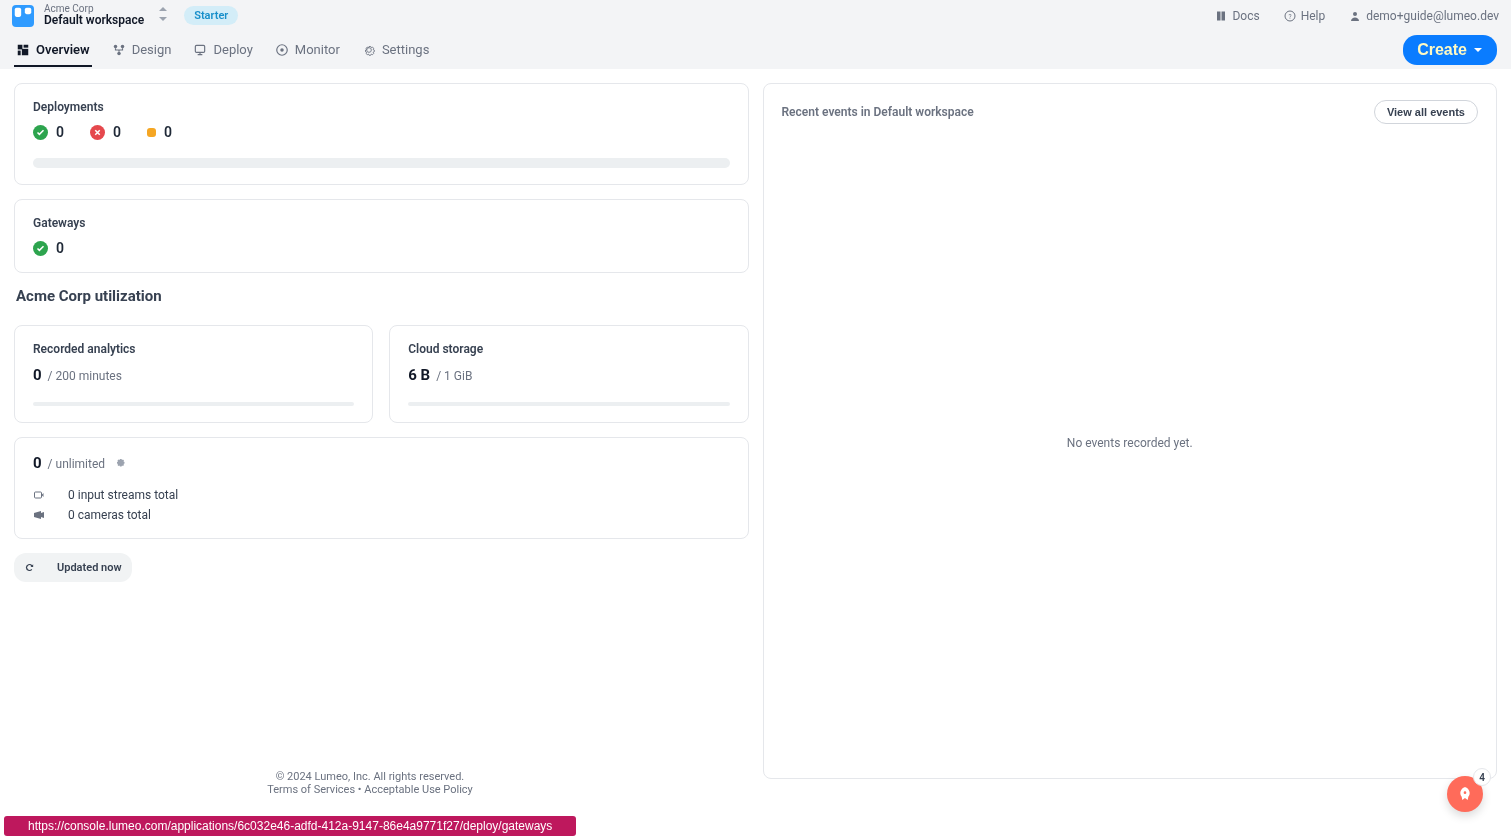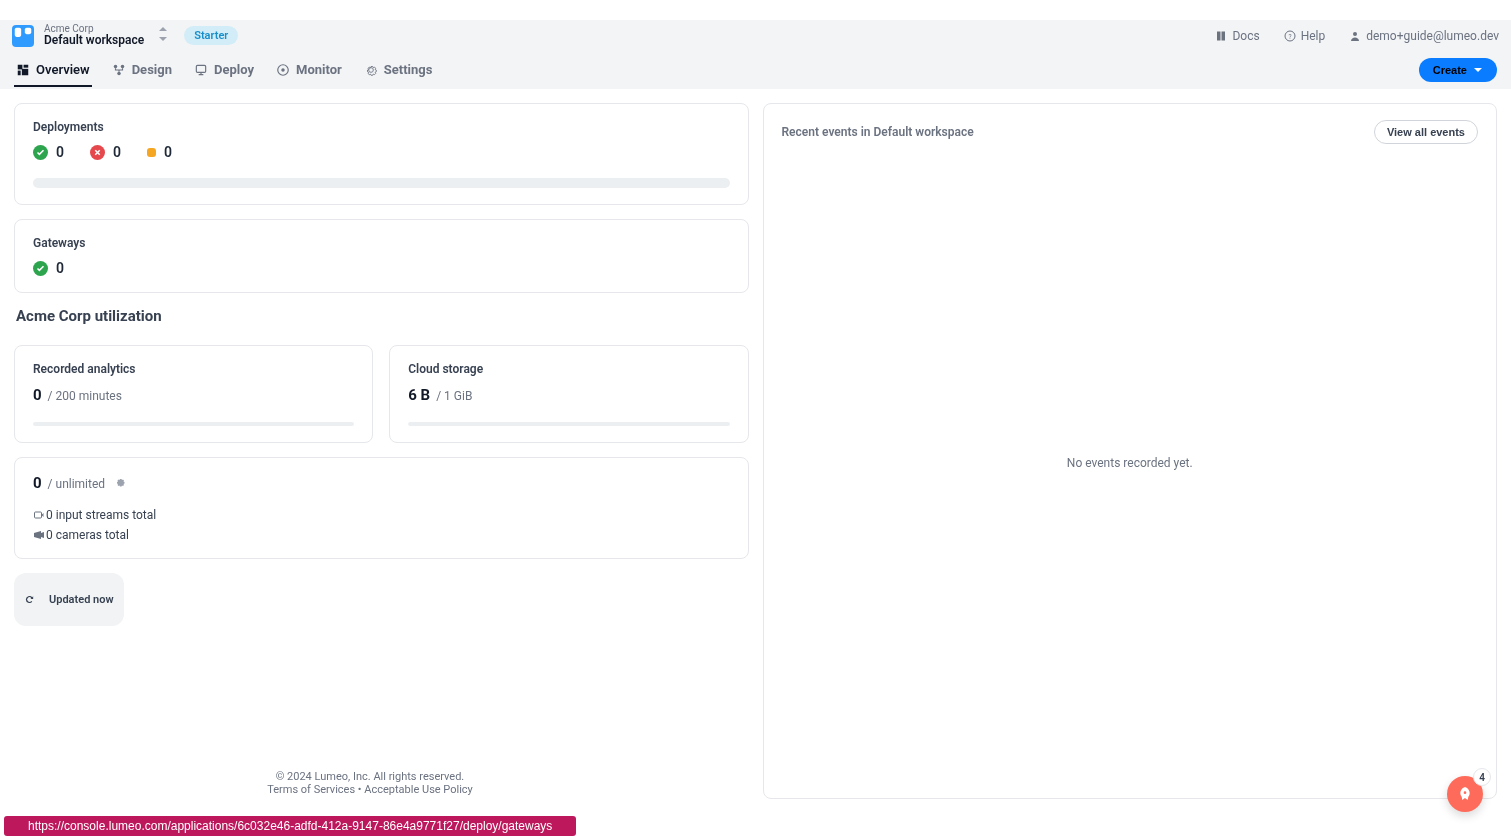--- a/index.html
+++ b/index.html
@@ -1,37 +1,37 @@
 <!DOCTYPE html>
 <html><head>
 <meta charset="utf-8">
 <style>
 * { box-sizing: border-box; margin: 0; padding: 0; }
 body { font-family: -apple-system, BlinkMacSystemFont, "Segoe UI", Roboto, Helvetica, Arial, sans-serif; font-size: 13px; color: #1f2937; background: #fff; width: 1511px; height: 840px; overflow: hidden; position: relative; }
 
 
-.topbar { background: #f3f4f6; height: 31px; display: flex; align-items: center; padding: 0 12px; gap: 10px; margin-top: 20px; }
+.topbar { background: #f3f4f6; height: 31px; display: flex; align-items: center; padding: 0 12px; gap: 10px; }
 .logo-sq { width: 22px; height: 22px; background: #2f9bff; border-radius: 4px; display: flex; align-items: center; justify-content: center; color: #fff; font-size: 10px; font-weight: 700; }
 .ws-block { display: flex; flex-direction: column; line-height: 1.1; }
 .ws-org { font-size: 10px; color: #6b7280; }
 .ws-name { font-size: 12px; font-weight: 600; color: #111827; }
 .ws-caret { color: #9ca3af; font-size: 12px; margin-left: 4px; cursor: pointer; }
 .badge-starter { background: #d3edf8; color: #178fca; font-size: 11px; font-weight: 600; padding: 3px 10px; border-radius: 12px; margin-left: 6px; }
 .top-spacer { flex: 1; }
 .top-link { display: inline-flex; align-items: center; gap: 5px; color: #6b7280; font-size: 12px; margin-left: 14px; cursor: pointer; }
 .top-link svg, .top-link .ic { width: 12px; height: 12px; fill: #6b7280; }
 
 
 .tabbar { background: #f3f4f6; height: 38px; display: flex; align-items: center; padding: 0 14px; gap: 18px; border-bottom: 1px solid #f3f4f6; }
-.tab { display: inline-flex; align-items: center; gap: 6px; color: #6b7280; font-size: 13px; padding: 10px 2px 8px; cursor: pointer; border-bottom: 2px solid transparent; font-weight: bold; }
+.tab { display: inline-flex; align-items: center; gap: 6px; color: #6b7280; font-size: 13px; padding: 10px 2px 8px; cursor: pointer; border-bottom: 2px solid transparent; }
 .tab.active { color: #111827; font-weight: 600; border-bottom-color: #111827; }
 .tab svg { width: 14px; height: 14px; fill: #6b7280; }
 .tab.active svg { fill: #111827; }
 .tab-spacer { flex: 1; }
-.btn-create { background: #0a7cff; color: #000000; font-size: 11px; font-weight: 600; border: none; border-radius: 14px; padding: 6px 14px; display: inline-flex; align-items: center; gap: 6px; cursor: pointer; text-align: center; }
+.btn-create { background: #0a7cff; color: #fef9c3; font-size: 16px; font-weight: 600; border: none; border-radius: 14px; padding: 6px 14px; display: inline-flex; align-items: center; gap: 6px; cursor: pointer; text-align: center; }
 .btn-create svg { width: 10px; height: 10px; fill: #fff; }
 
 .content { display: flex; gap: 14px; padding: 14px; height: calc(100% - 69px); }
 .col { flex: 1; min-width: 0; }
 
 .card { background: #fff; border: 1px solid #e5e7eb; border-radius: 8px; padding: 16px 18px; margin-bottom: 14px; }
 .card-title { font-size: 12px; font-weight: 600; color: #374151; margin-bottom: 10px; }
 .status-row { display: flex; align-items: center; gap: 26px; }
 .status-item { display: inline-flex; align-items: center; gap: 8px; }
 .status-dot { width: 15px; height: 15px; border-radius: 50%; display: inline-flex; align-items: center; justify-content: center; }
@@ -44,24 +44,24 @@
 
 .section-h { font-size: 15px; font-weight: 700; color: #374151; margin: 6px 0 12px 2px; }
 
 .grid2 { display: flex; gap: 16px; margin-top: 20px; }
 .grid2 .card { flex: 1; }
 
 .metric-main { font-size: 15px; font-weight: 700; color: #111827; display: inline; }
 .metric-sub { font-size: 12px; color: #6b7280; margin-left: 3px; }
 .mini-bar { height: 4px; background: #eceff1; border-radius: 3px; margin-top: 18px; }
 
-.info-line { display: flex; align-items: center; gap: 1px; font-size: 12px; color: #374151; margin-top: 6px; }
+.info-line { display: flex; align-items: center; gap: 23px; font-size: 12px; color: #374151; margin-top: 6px; }
 .info-line svg, .info-line .ic { width: 12px; height: 12px; fill: #6b7280; }
 
-.pill-updated { display: inline-flex; align-items: center; gap: 14px; background: #f1f3f4; border-radius: 12px; padding: 20px 10px; font-size: 11px; font-weight: 600; color: #374151; }
+.pill-updated { display: inline-flex; align-items: center; gap: 22px; background: #f1f3f4; border-radius: 12px; padding: 8px 10px; font-size: 11px; font-weight: 600; color: #374151; }
 .pill-updated svg { width: 11px; height: 11px; fill: #374151; }
 
 .events-card { height: calc(100% - 0px); display: flex; flex-direction: column; }
 .events-head { display: flex; justify-content: space-between; align-items: center; }
 .events-title { font-size: 12px; font-weight: 600; color: #6b7280; }
 .btn-outline { background: #fff; border: 1px solid #d1d5db; border-radius: 14px; font-size: 11px; font-weight: 600; color: #374151; padding: 5px 12px; cursor: pointer; }
 .events-body { flex: 1; display: flex; align-items: center; justify-content: center; color: #6b7280; font-size: 12px; }
 
 .footer { position: absolute; left: 14px; width: 712px; top: 770px; text-align: center; font-size: 11px; color: #6b7280; }
 .footer a { color: #6b7280; text-decoration: none; }

